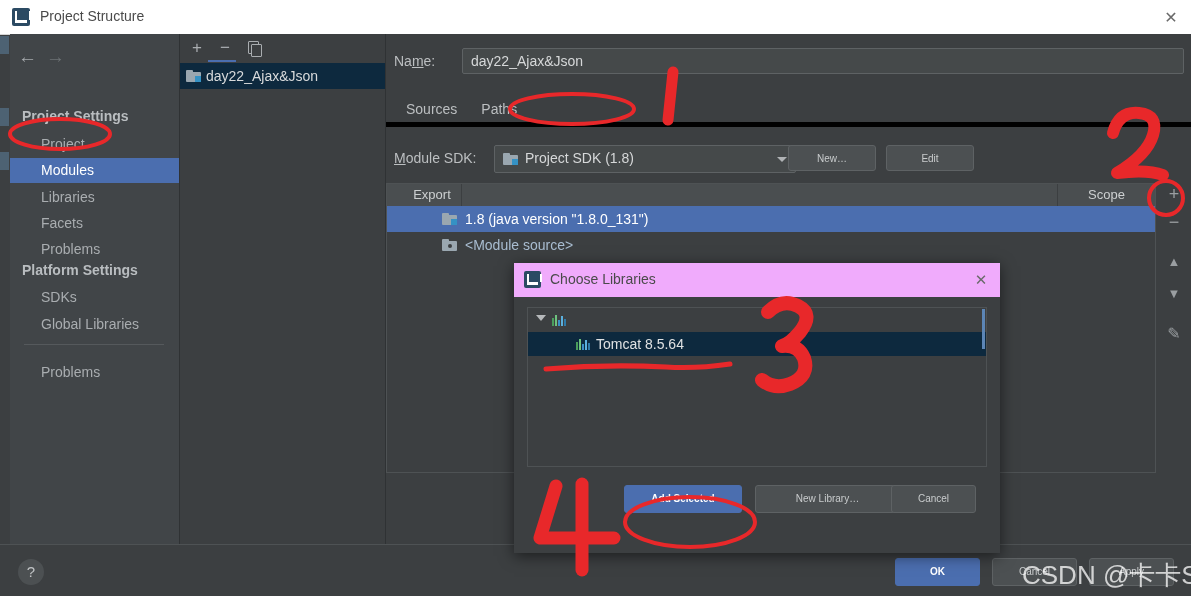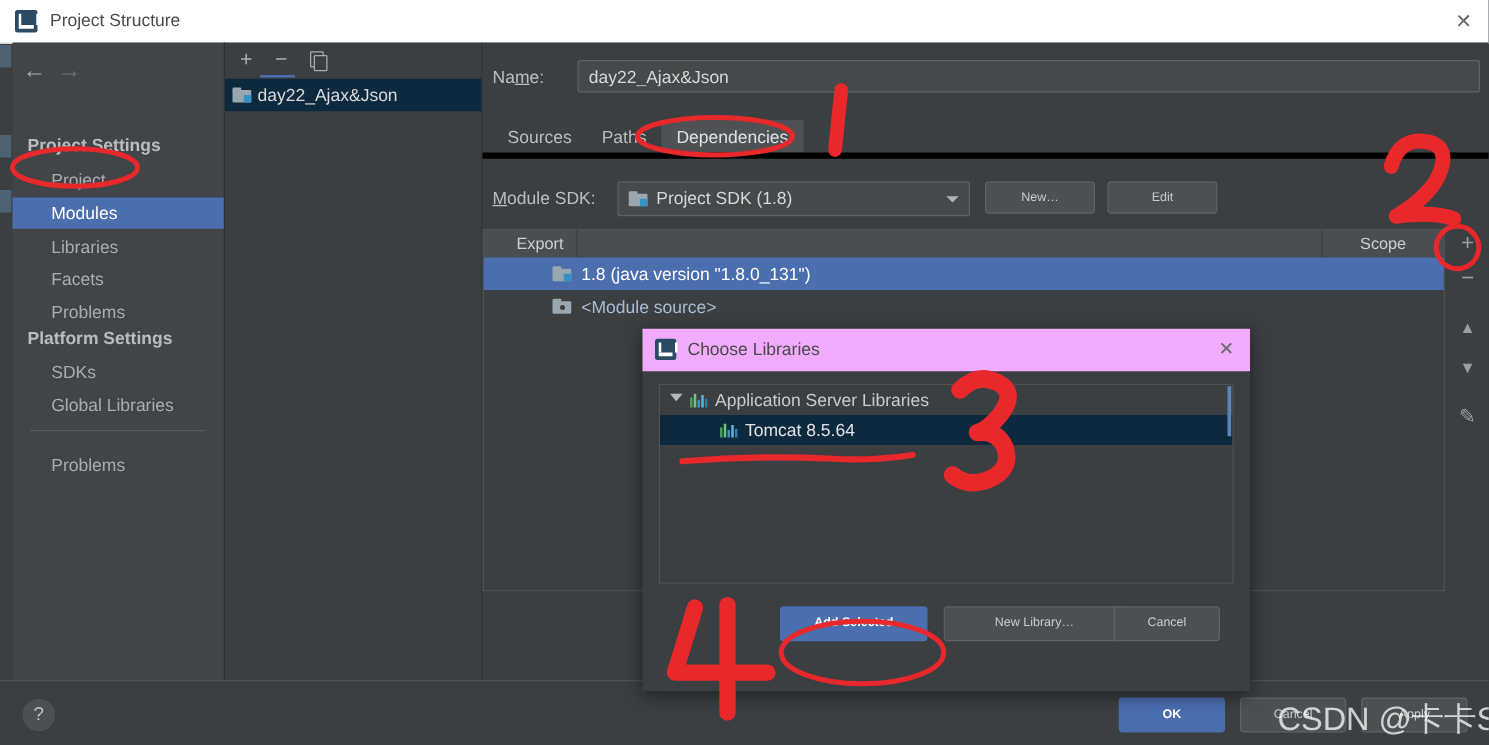--- a/index.html
+++ b/index.html
@@ -214,20 +214,21 @@
   .sdk-label {
     position: absolute; left: 0; top: 5px;
     font-size: 14px; color: #bcbfc1;
   }
   .sdk-combo {
     position: absolute; left: 100px; top: 0;
     width: 280px; height: 26px;
     background: #45494a;
     border: 1px solid #5e6264; border-radius: 2px;
     cursor: pointer;
+    padding-left: 20px;
   }
   .sdk-combo .sdk-text {
     position: absolute; left: 30px; top: 4px;
     font-size: 14px; color: #d6d8d9;
   }
   .sdk-combo .caret {
     position: absolute; right: 8px; top: 11px;
     width: 0; height: 0;
     border-left: 5px solid transparent;
     border-right: 5px solid transparent;
@@ -492,21 +493,20 @@
   <div class="main">
 
     <div class="name-row">
       <div class="name-label">Na<u>m</u>e:</div>
       <input class="name-input" value="day22_Ajax&amp;Json" style="">
     </div>
 
     <div class="tabs">
       <div class="tab">Sources</div>
       <div class="tab">Paths</div>
-      <div class="tab active">Dependencies</div>
     </div>
 
     <div class="tab-body">
 
       <div class="sdk-row">
         <div class="sdk-label"><u>M</u>odule SDK:</div>
         <div class="sdk-combo">
           <span class="folder-ic" style="left:8px; top:7px;">
             <span class="ftab"></span>
               <span class="fbody"></span>
@@ -574,21 +574,20 @@
     <div class="dlg-list">
       <div class="tree-row" style="top:0;">
         <span class="tw"></span>
         <span class="bars-ic" style="left:24px; top:6px;">
           <i style="left:0;  height:8px;  background:#4a9e5c;"></i>
           <i style="left:3px;height:11px; background:#6fc27f;"></i>
           <i style="left:6px;height:6px;  background:#3c8fc4;"></i>
           <i style="left:9px;height:10px; background:#5cb0dd;"></i>
           <i style="left:12px;height:7px; background:#2f7aa8;"></i>
         </span>
-        <span class="lbl" style="left:44px;">Application Server Libraries</span>
       </div>
 
       <div class="tree-row selected" style="top:24px;">
         <span class="bars-ic" style="left:48px; top:6px;">
           <i style="left:0;  height:8px;  background:#4a9e5c;"></i>
           <i style="left:3px;height:11px; background:#6fc27f;"></i>
           <i style="left:6px;height:6px;  background:#3c8fc4;"></i>
           <i style="left:9px;height:10px; background:#5cb0dd;"></i>
           <i style="left:12px;height:7px; background:#2f7aa8;"></i>
         </span>

